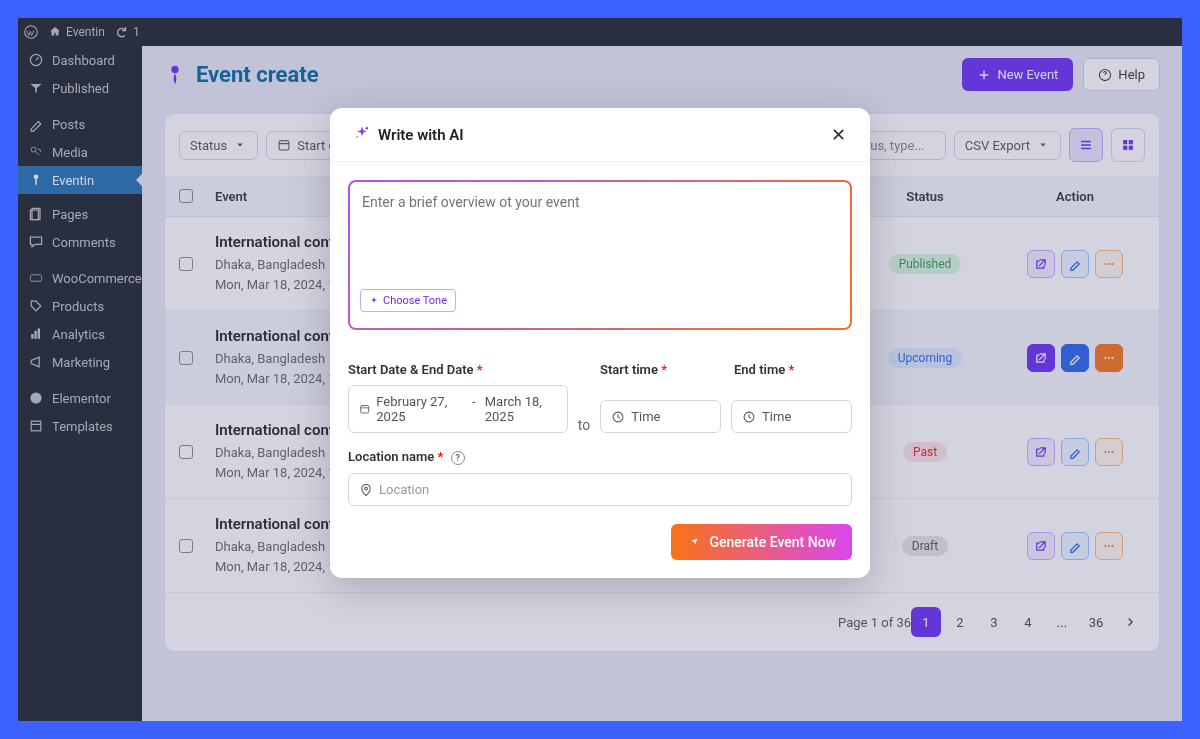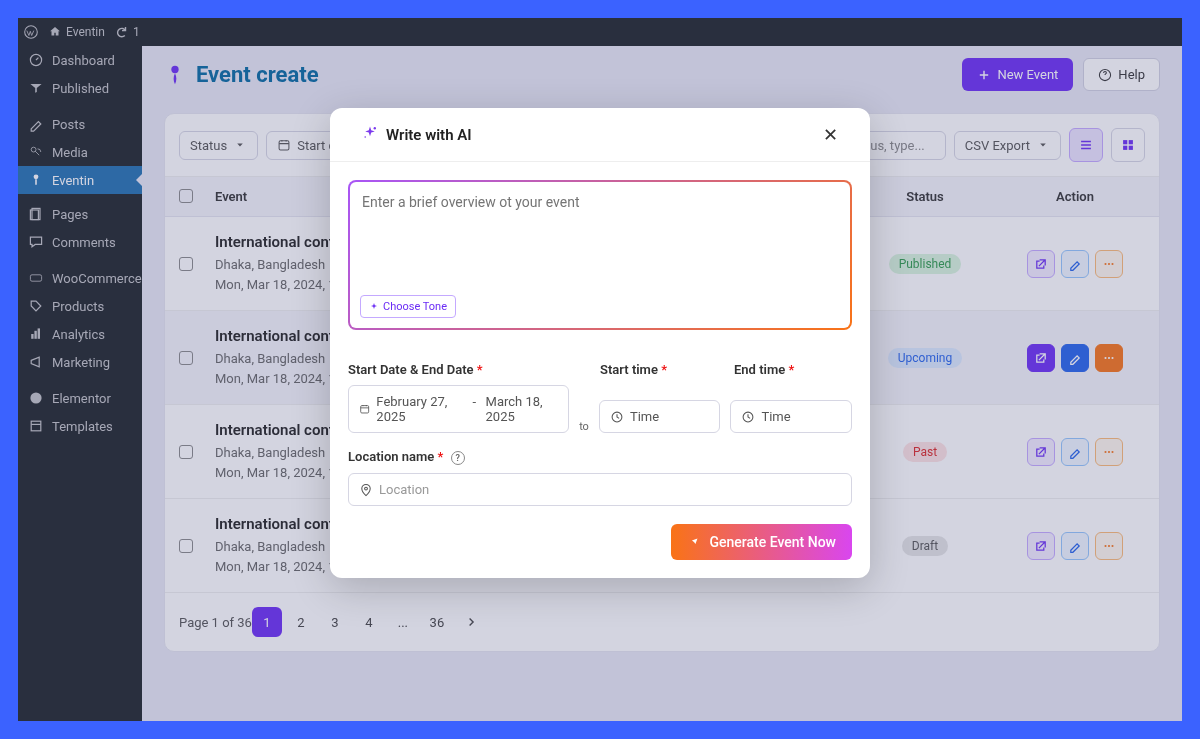--- a/index.html
+++ b/index.html
@@ -52,41 +52,41 @@
 .badge-draft { background: #e5e5e5; color: #555; }
 .row-actions { display: flex; gap: 6px; justify-content: center; }
 .ract { width: 28px; height: 28px; border: 1px solid #d6d6e3; border-radius: 6px; display: inline-flex; align-items: center; justify-content: center; cursor: pointer; }
 .ract.purple { color: #6b2cf5; border-color: #c4a9ff; background: #f3edff; }
 .ract.blue { color: #2563eb; border-color: #93c5fd; background: #eff6ff; }
 .ract.orange { color: #f97316; border-color: #fdba74; background: #fff7ed; }
 .ract.filled-p { background: #6b2cf5; color: #fff; border-color: #6b2cf5; }
 .ract.filled-b { background: #2563eb; color: #fff; border-color: #2563eb; }
 .ract.filled-o { background: #f97316; color: #fff; border-color: #f97316; }
 
-.pager { display: flex; align-items: center; padding: 14px; justify-content: flex-start; font-size: 13px; color: #555; }
+.pager { display: flex; align-items: center; padding: 14px; justify-content: flex-end; font-size: 13px; color: #555; }
 .pages { display: flex; gap: 4px; align-items: center; }
 .pg { width: 30px; height: 30px; display: inline-flex; align-items: center; justify-content: center; border-radius: 6px; cursor: pointer; font-size: 13px; color: #444; }
 .pg.active { background: #6b2cf5; color: #fff; }
 
 
 .overlay { position: absolute; inset: 0; background: rgba(80,82,130,0.25); display: flex; align-items: flex-start; justify-content: center; padding-top: 90px; z-index: 20; }
 .modal { width: 540px; background: #fff; border-radius: 12px; box-shadow: 0 10px 40px rgba(0,0,0,0.2); padding: 0; }
-.mhead { display: flex; align-items: center; justify-content: space-between; padding: 16px 32px; border-bottom: 1px solid #eee; }
+.mhead { display: flex; align-items: center; justify-content: space-between; padding: 16px 24px; border-bottom: 1px solid #eee; }
 .mtitle { display: flex; align-items: center; gap: 8px; font-size: 15px; font-weight: 600; color: #222; }
 .mtitle .sp { color: #7c3aed; }
 .mbody { padding: 18px; }
 .ai-box { border: 2px solid transparent; border-radius: 8px; background: linear-gradient(#fff,#fff) padding-box, linear-gradient(135deg,#a855f7,#f97316) border-box; padding: 12px; min-height: 150px; position: relative; }
 .ai-box textarea { width: 100%; border: none; outline: none; resize: none; font-size: 14px; color: #1d4ed8; height: 90px; font-family: inherit; }
 .tone-btn { border: 1px solid #c4a9ff; color: #6b2cf5; background: #fff; font-size: 11px; padding: 4px 8px; border-radius: 4px; display: inline-flex; align-items: center; gap: 4px; cursor: pointer; }
 
 .flabel { font-size: 13px; font-weight: 600; color: #333; margin-bottom: 8px; margin-top: 16px; }
 .req { color: #e11; }
 .frow { display: flex; gap: 10px; align-items: flex-end; }
 .finput { flex: 1; border: 1px solid #d6d6e3; border-radius: 6px; padding: 8px 10px; font-size: 13px; display: flex; align-items: center; gap: 6px; color: #555; background: #fff; }
-.to { font-size: 11px; color: #666; }
+.to { font-size: 14px; color: #666; }
 .chip { border: 1px solid #d6d6e3; border-radius: 6px; padding: 7px 12px; font-size: 13px; cursor: pointer; }
 .chip.active { border-color: #6b2cf5; color: #6b2cf5; }
 .helpc { width: 14px; height: 14px; border: 1px solid #888; border-radius: 50%; display: inline-flex; align-items: center; justify-content: center; font-size: 9px; color: #666; margin-left: 4px; }
 
 .mfoot { padding: 0 18px 18px; display: flex; justify-content: flex-end; }
 .gen-btn { background: linear-gradient(90deg,#f97316,#d946ef); color: #fff; border: none; border-radius: 6px; padding: 10px 16px; font-size: 14px; font-weight: 500; display: inline-flex; align-items: center; gap: 8px; cursor: pointer; }
 
 .ic { width: 14px; height: 14px; }
 </style>
 </head>
@@ -466,21 +466,21 @@
                 <circle cx="16" cy="4" r="1.5"></circle>
                 <circle cx="4" cy="15" r="1"></circle>
               </svg></span>
             <span>Write with AI</span>
           </div>
         <div style="cursor:pointer;font-size:18px;color:#333">✕</div>
       </div>
       <div class="mbody">
         <div class="ai-box">
           <textarea placeholder="Enter a brief overview ot your event" style=""></textarea>
-          <div style="position:absolute;bottom:10px;left:10px">
+          <div style="position:absolute;bottom:16px;left:10px">
             <button class="tone-btn">
                 <svg width="10" height="10" viewBox="0 0 20 20" fill="currentColor">
                   <path d="M10 2l1.5 4.5L16 8l-4.5 1.5L10 14l-1.5-4.5L4 8l4.5-1.5z"></path>
                 </svg>
                 <span>Choose Tone</span>
               </button>
           </div>
         </div>
 
         <div style="display:flex;gap:16px;margin-top:16px">

